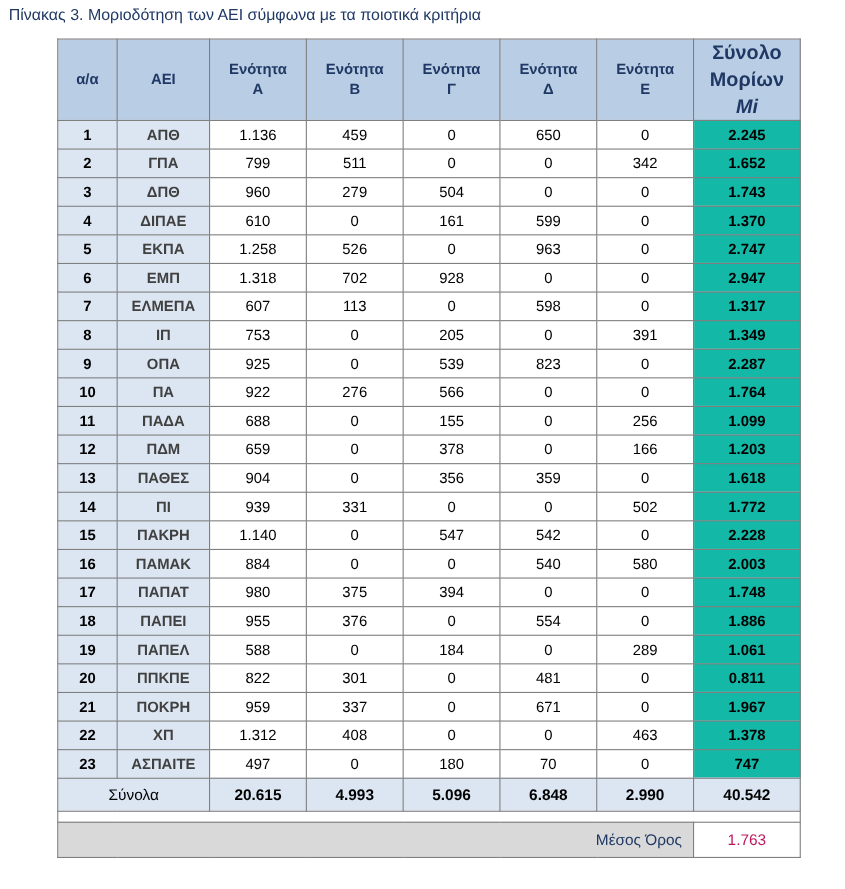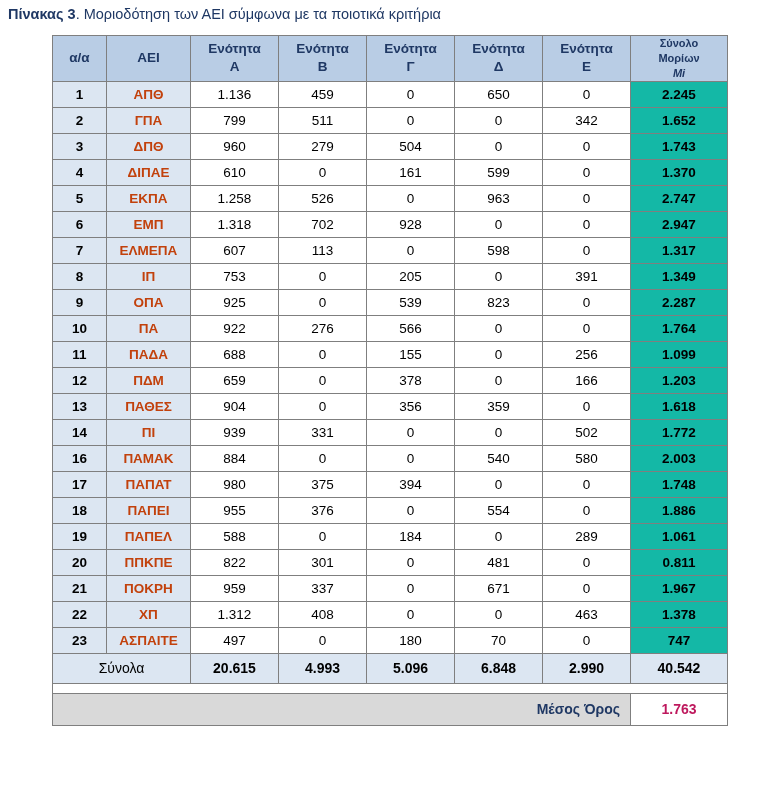--- a/index.html
+++ b/index.html
@@ -22,21 +22,21 @@
   }
   .caption {
     position: absolute;
     left: 8px;
     top: 6px;
     font-size: 14.5px;
     color: #1f3864;
     white-space: nowrap;
   }
   .caption .cap-strong {
-    font-weight: bold;
+    font-weight: normal;
   }
   .table-wrap {
     position: absolute;
     left: 52px;
     top: 35px;
     width: 667px;
   }
   table.main {
     border-collapse: collapse;
     table-layout: fixed;
@@ -58,41 +58,41 @@
     color: #1f3864;
     font-weight: bold;
     height: 92px;
     line-height: 1.35;
     font-size: 13.5px;
   }
   thead th .sub {
     display: block;
   }
   thead th.total-head {
-    font-size: 11px;
+    font-size: 18px;
     margin-top: 16px;
   }
   thead th .ital {
     font-style: italic;
   }
   
   col.c-aa { width: 54px; }
   col.c-inst { width: 84px; }
   col.c-unit { width: 88px; }
   col.c-total { width: 97px; }
 
   tbody td.aa {
     background: #dce6f2;
     font-weight: bold;
     color: #000000;
   }
   tbody td.inst {
     background: #dce6f2;
     font-weight: bold;
-    color: #c2410c;
+    color: #404040;
   }
   tbody td.num {
     background: #ffffff;
     font-weight: normal;
   }
   tbody td.tot {
     background: #14b8a6;
     font-weight: bold;
   }
   tr.totals td {
@@ -100,21 +100,21 @@
     font-weight: bold;
     height: 30px;
     font-size: 14px;
   }
   tr.totals td.label {
     font-weight: normal;
   }
   tr.average td {
     background: #d9d9d9;
     height: 32px;
-    font-weight: bold;
+    font-weight: normal;
     font-size: 14px;
     margin-left: 16px;
   }
   tr.average td.avg-label {
     text-align: right;
     padding-right: 10px;
     color: #1f3864;
   }
   tr.average td.avg-value {
     background: #ffffff;
@@ -320,20 +320,30 @@
           <td class="aa">14</td>
           <td class="inst">ΠΙ</td>
           <td class="num">939</td>
           <td class="num">331</td>
           <td class="num">0</td>
           <td class="num">0</td>
           <td class="num">502</td>
           <td class="tot">1.772</td>
         </tr>
         <tr>
+          <td class="aa">15</td>
+          <td class="inst">ΠΑΚΡΗ</td>
+          <td class="num">1.140</td>
+          <td class="num">0</td>
+          <td class="num">547</td>
+          <td class="num">542</td>
+          <td class="num">0</td>
+          <td class="tot">2.228</td>
+        </tr>
+        <tr>
           <td class="aa">16</td>
           <td class="inst">ΠΑΜΑΚ</td>
           <td class="num">884</td>
           <td class="num">0</td>
           <td class="num">0</td>
           <td class="num">540</td>
           <td class="num">580</td>
           <td class="tot">2.003</td>
         </tr>
         <tr>

